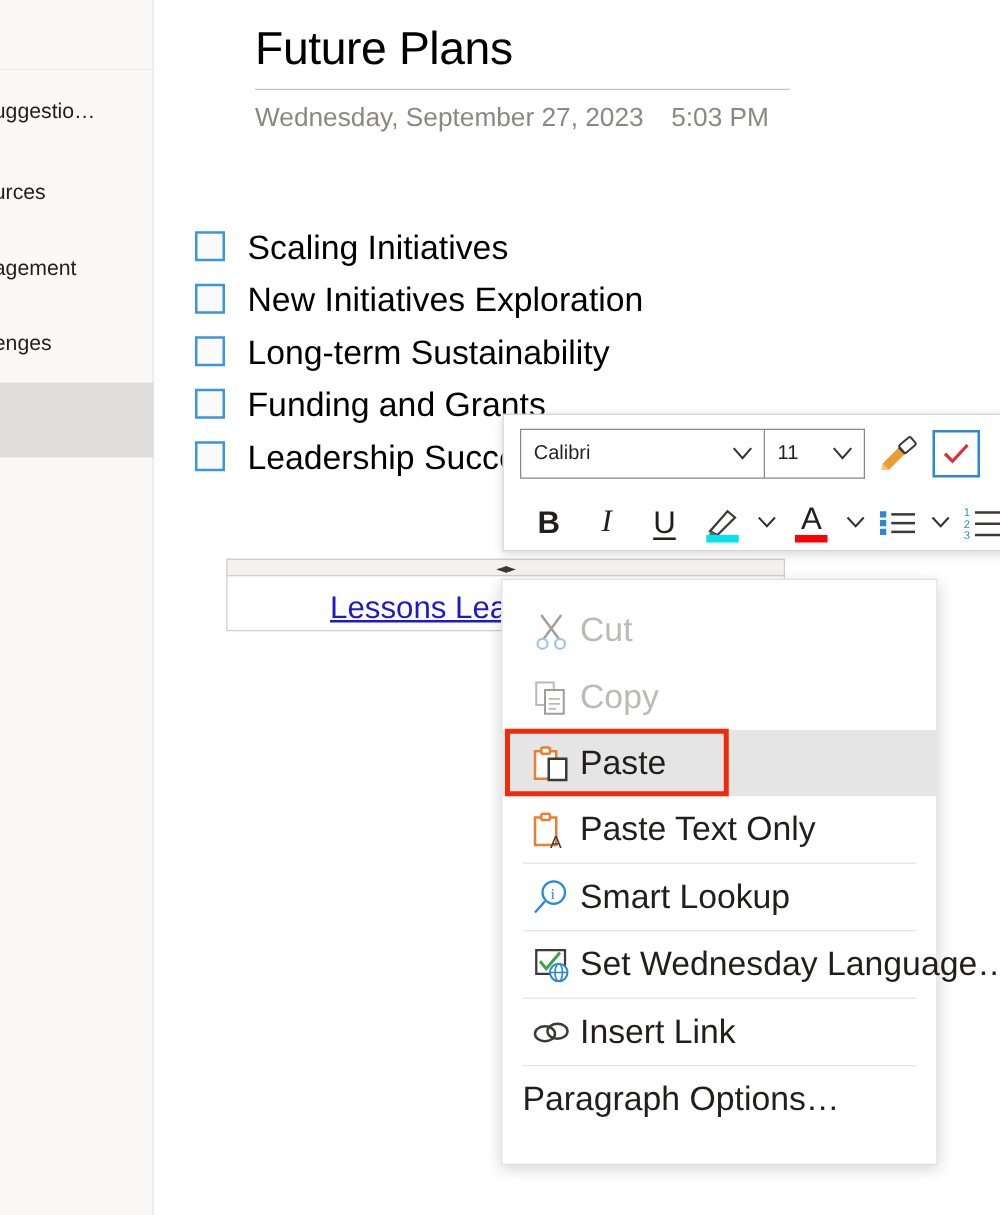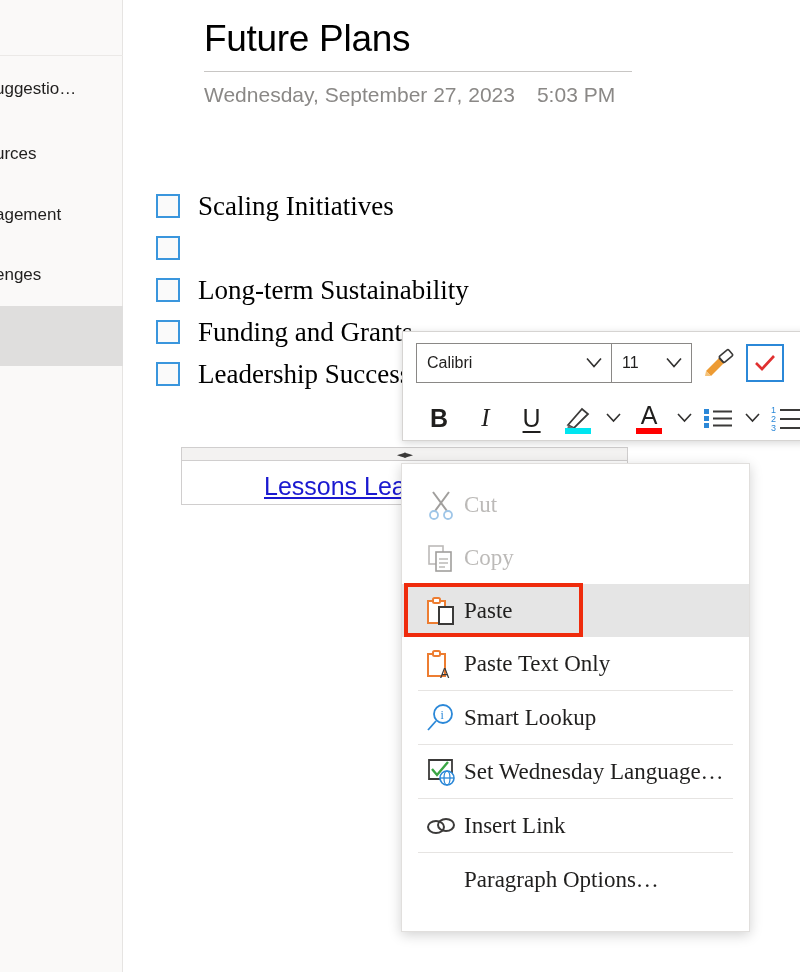--- a/index.html
+++ b/index.html
@@ -50,21 +50,21 @@
     background: #c8c6c4;
   }
   .note-meta {
     position: absolute; left: 80px; top: 83px;
     font-size: 21px; color: #8a8886; white-space: nowrap;
   }
   .note-meta .time { margin-left: 22px; }
 
   
   .checklist { position: absolute; left: 30px; top: 185px; }
-  .check-row { display: flex; align-items: center; height: 42px; font-family: Liberation Serif, serif; }
+  .check-row { display: flex; height: 42px; }
   .checkbox {
     width: 24px; height: 24px; flex: 0 0 24px;
     border: 2px solid #3a96dd; background: #fafafa;
     margin-right: 18px; margin-left: 2px;
   }
   .check-label {
     font-size: 27px; color: #000000; white-space: nowrap; line-height: 1;
   }
 
   
@@ -153,26 +153,26 @@
   }
   .ctx-item {
     height: 53px; display: flex; align-items: center;
     padding-left: 16px; position: relative;
   }
   .ctx-item .ic {
     width: 46px; flex: 0 0 46px;
     display: flex; align-items: center; justify-content: center;
   }
   .ctx-item .lbl {
-    font-size: 23px; color: #201f1e; white-space: nowrap;
-    font-family: Liberation Serif, serif;
+    font-size: 27px; color: #201f1e; white-space: nowrap;
+    font-family: Liberation Sans, sans-serif;
   }
   .ctx-item.disabled .lbl { color: #bcbab8; }
   .ctx-item.highlighted { background: #e5e5e5; }
-  .ctx-item.noicon .lbl { margin-left: 46px; }
+  .ctx-item.noicon .lbl { }
   .ctx-sep { height: 1px; background: #e6e4e2; margin: 0 16px; }
   .paste-ring {
     position: absolute; left: 2px; top: 119px;
     width: 179px; height: 54px;
     border: 4px solid #ef2b0c; pointer-events: none;
   }
   svg { display: block; }
 </style>
 </head>
 <body>
@@ -207,20 +207,21 @@
       <span>Wednesday, September 27, 2023</span><span class="time">5:03 PM</span>
     </div>
 
     <div class="checklist">
       <div class="check-row">
         <div class="checkbox"></div>
         <span class="check-label">Scaling Initiatives</span>
       </div>
       <div class="check-row">
         <div class="checkbox"></div>
+        <span class="check-label">New Initiatives Exploration</span>
       </div>
       <div class="check-row">
         <div class="checkbox"></div>
         <span class="check-label">Long-term Sustainability</span>
       </div>
       <div class="check-row">
         <div class="checkbox"></div>
         <span class="check-label">Funding and Grants</span>
       </div>
       <div class="check-row">

